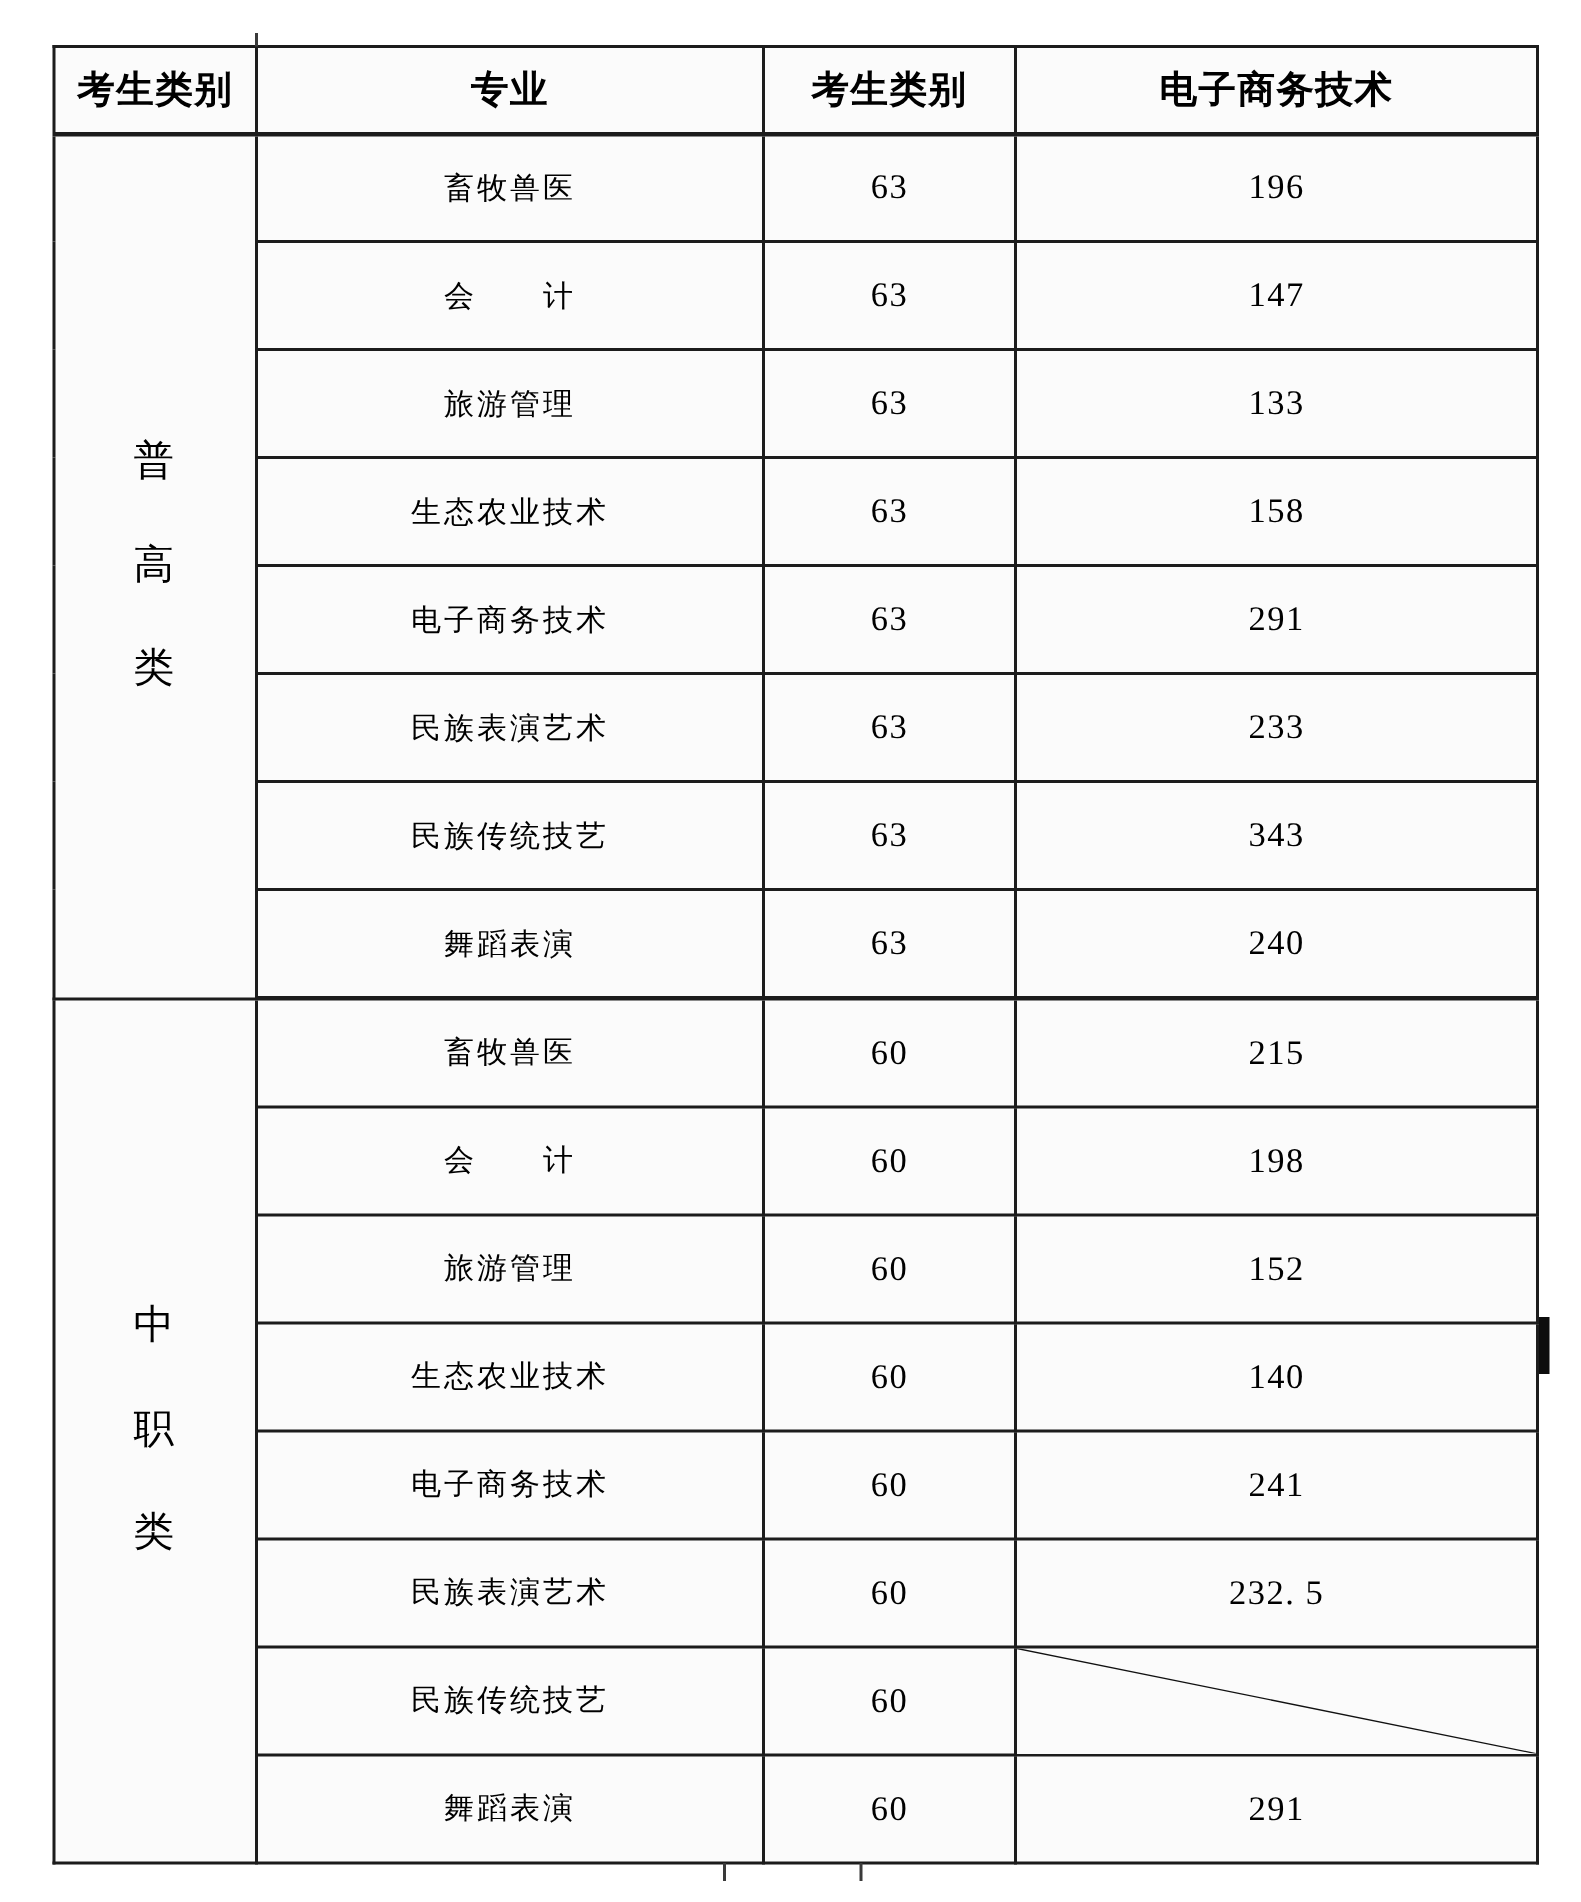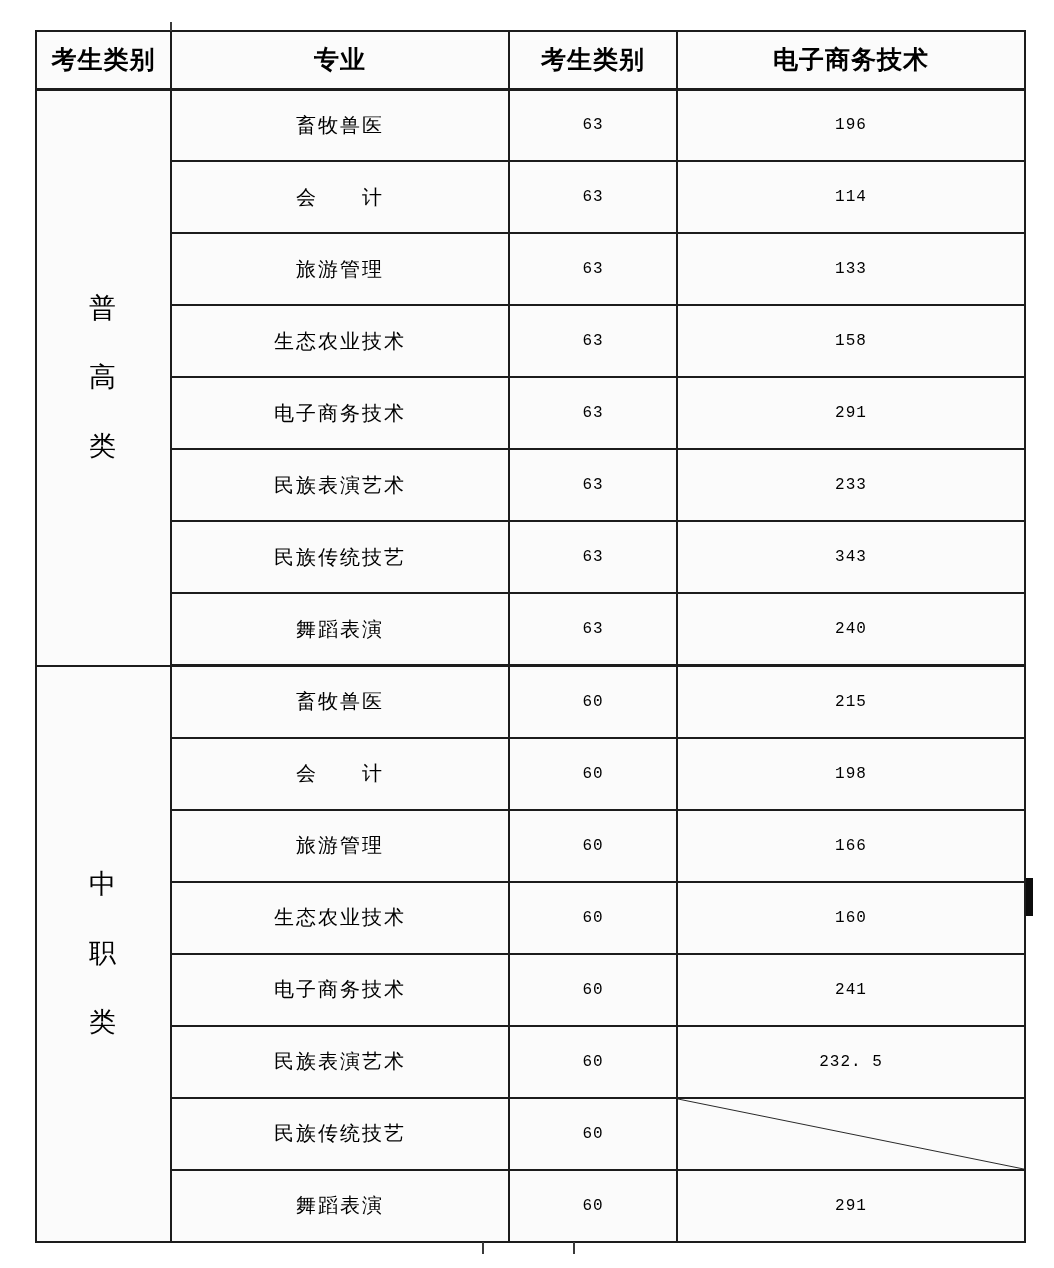--- a/index.html
+++ b/index.html
@@ -82,22 +82,22 @@
   }
   td.cat-cell .cat-char { display: block; }
 
   td.major-cell {
     font-size: 20px;
     letter-spacing: 2px;
     font-family: "DejaVu Serif", "Liberation Serif", serif;
   }
 
   td.num-cell {
-    font-size: 16px;
-    font-family: Liberation Mono, monospace;
+    font-size: 23px;
+    font-family: Liberation Serif, serif;
     letter-spacing: 1px;
   }
 
   
   tr.group-end td { border-bottom-width: 3px; }
 
   
   td.diagonal-cell { position: relative; }
   td.diagonal-cell svg {
     position: absolute;
@@ -145,21 +145,21 @@
             <span class="cat-char">高</span>
             <span class="cat-char">类</span>
           </td>
           <td class="major-cell">畜牧兽医</td>
           <td class="num-cell">63</td>
           <td class="num-cell">196</td>
         </tr>
         <tr class="data-row">
           <td class="major-cell">会　　计</td>
           <td class="num-cell">63</td>
-          <td class="num-cell">114</td>
+          <td class="num-cell">147</td>
         </tr>
         <tr class="data-row">
           <td class="major-cell">旅游管理</td>
           <td class="num-cell">63</td>
           <td class="num-cell">133</td>
         </tr>
         <tr class="data-row">
           <td class="major-cell">生态农业技术</td>
           <td class="num-cell">63</td>
           <td class="num-cell">158</td>
@@ -196,26 +196,26 @@
           <td class="num-cell">215</td>
         </tr>
         <tr class="data-row">
           <td class="major-cell">会　　计</td>
           <td class="num-cell">60</td>
           <td class="num-cell">198</td>
         </tr>
         <tr class="data-row">
           <td class="major-cell">旅游管理</td>
           <td class="num-cell">60</td>
-          <td class="num-cell">166</td>
+          <td class="num-cell">152</td>
         </tr>
         <tr class="data-row">
           <td class="major-cell">生态农业技术</td>
           <td class="num-cell">60</td>
-          <td class="num-cell">160</td>
+          <td class="num-cell">140</td>
         </tr>
         <tr class="data-row">
           <td class="major-cell">电子商务技术</td>
           <td class="num-cell">60</td>
           <td class="num-cell">241</td>
         </tr>
         <tr class="data-row">
           <td class="major-cell">民族表演艺术</td>
           <td class="num-cell">60</td>
           <td class="num-cell">232. 5</td>

